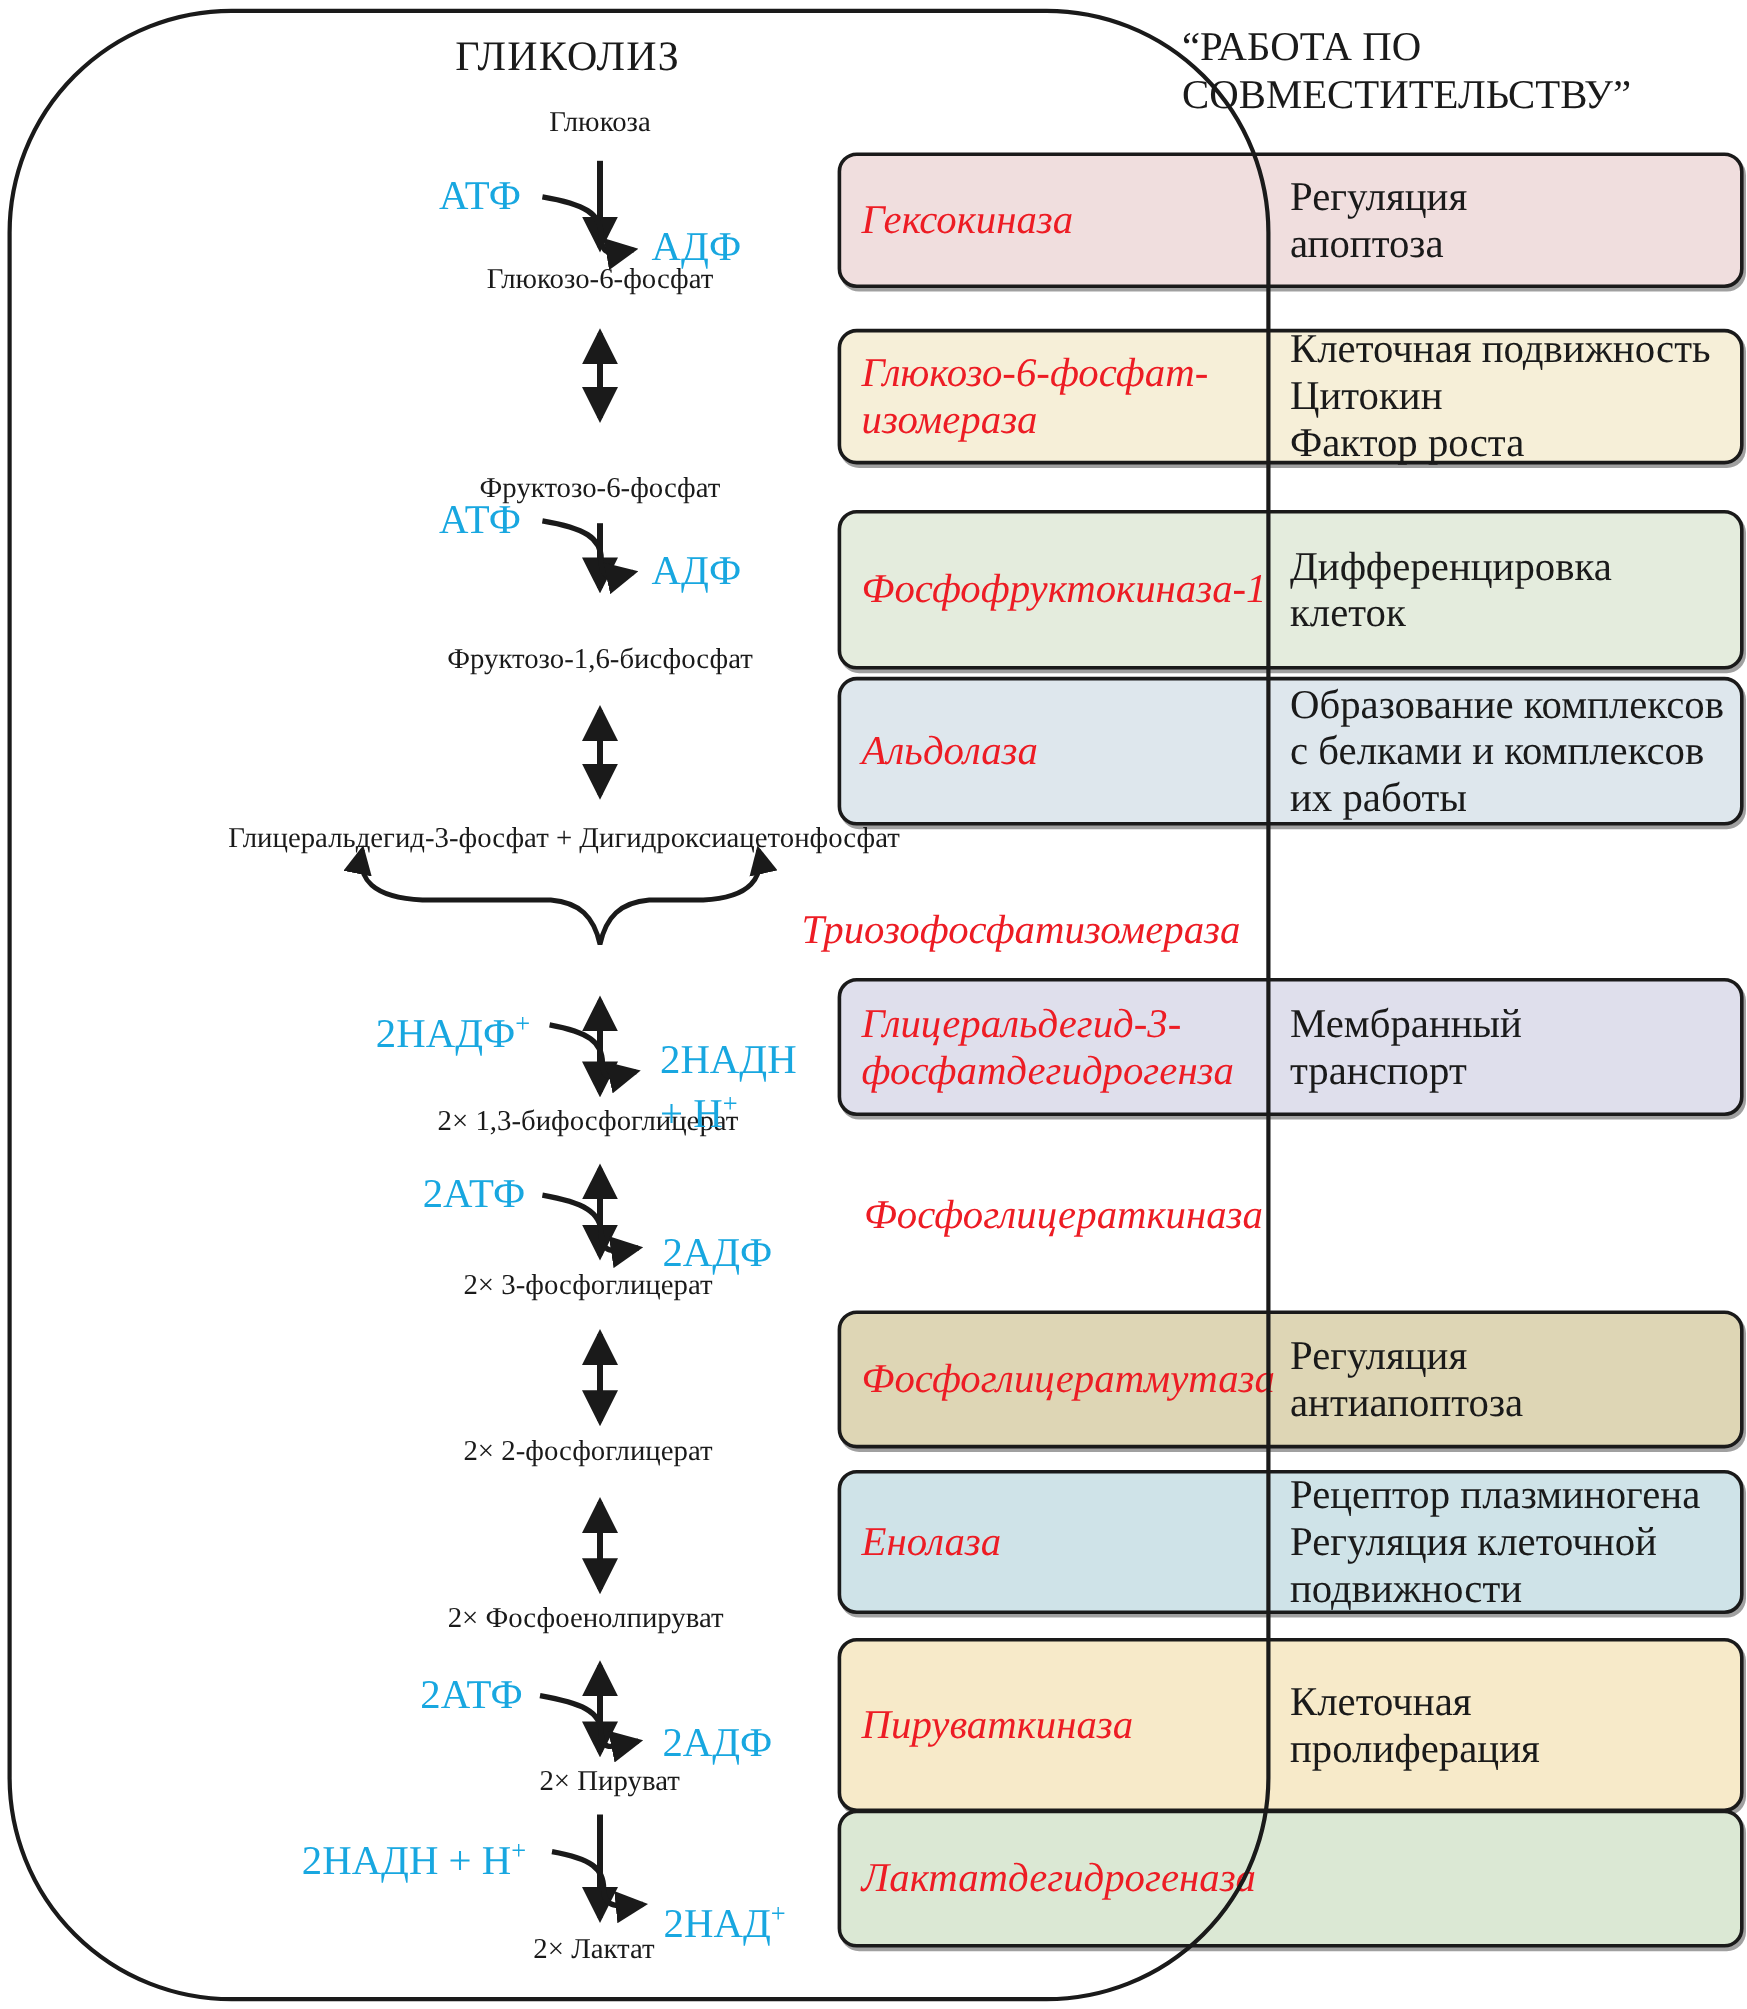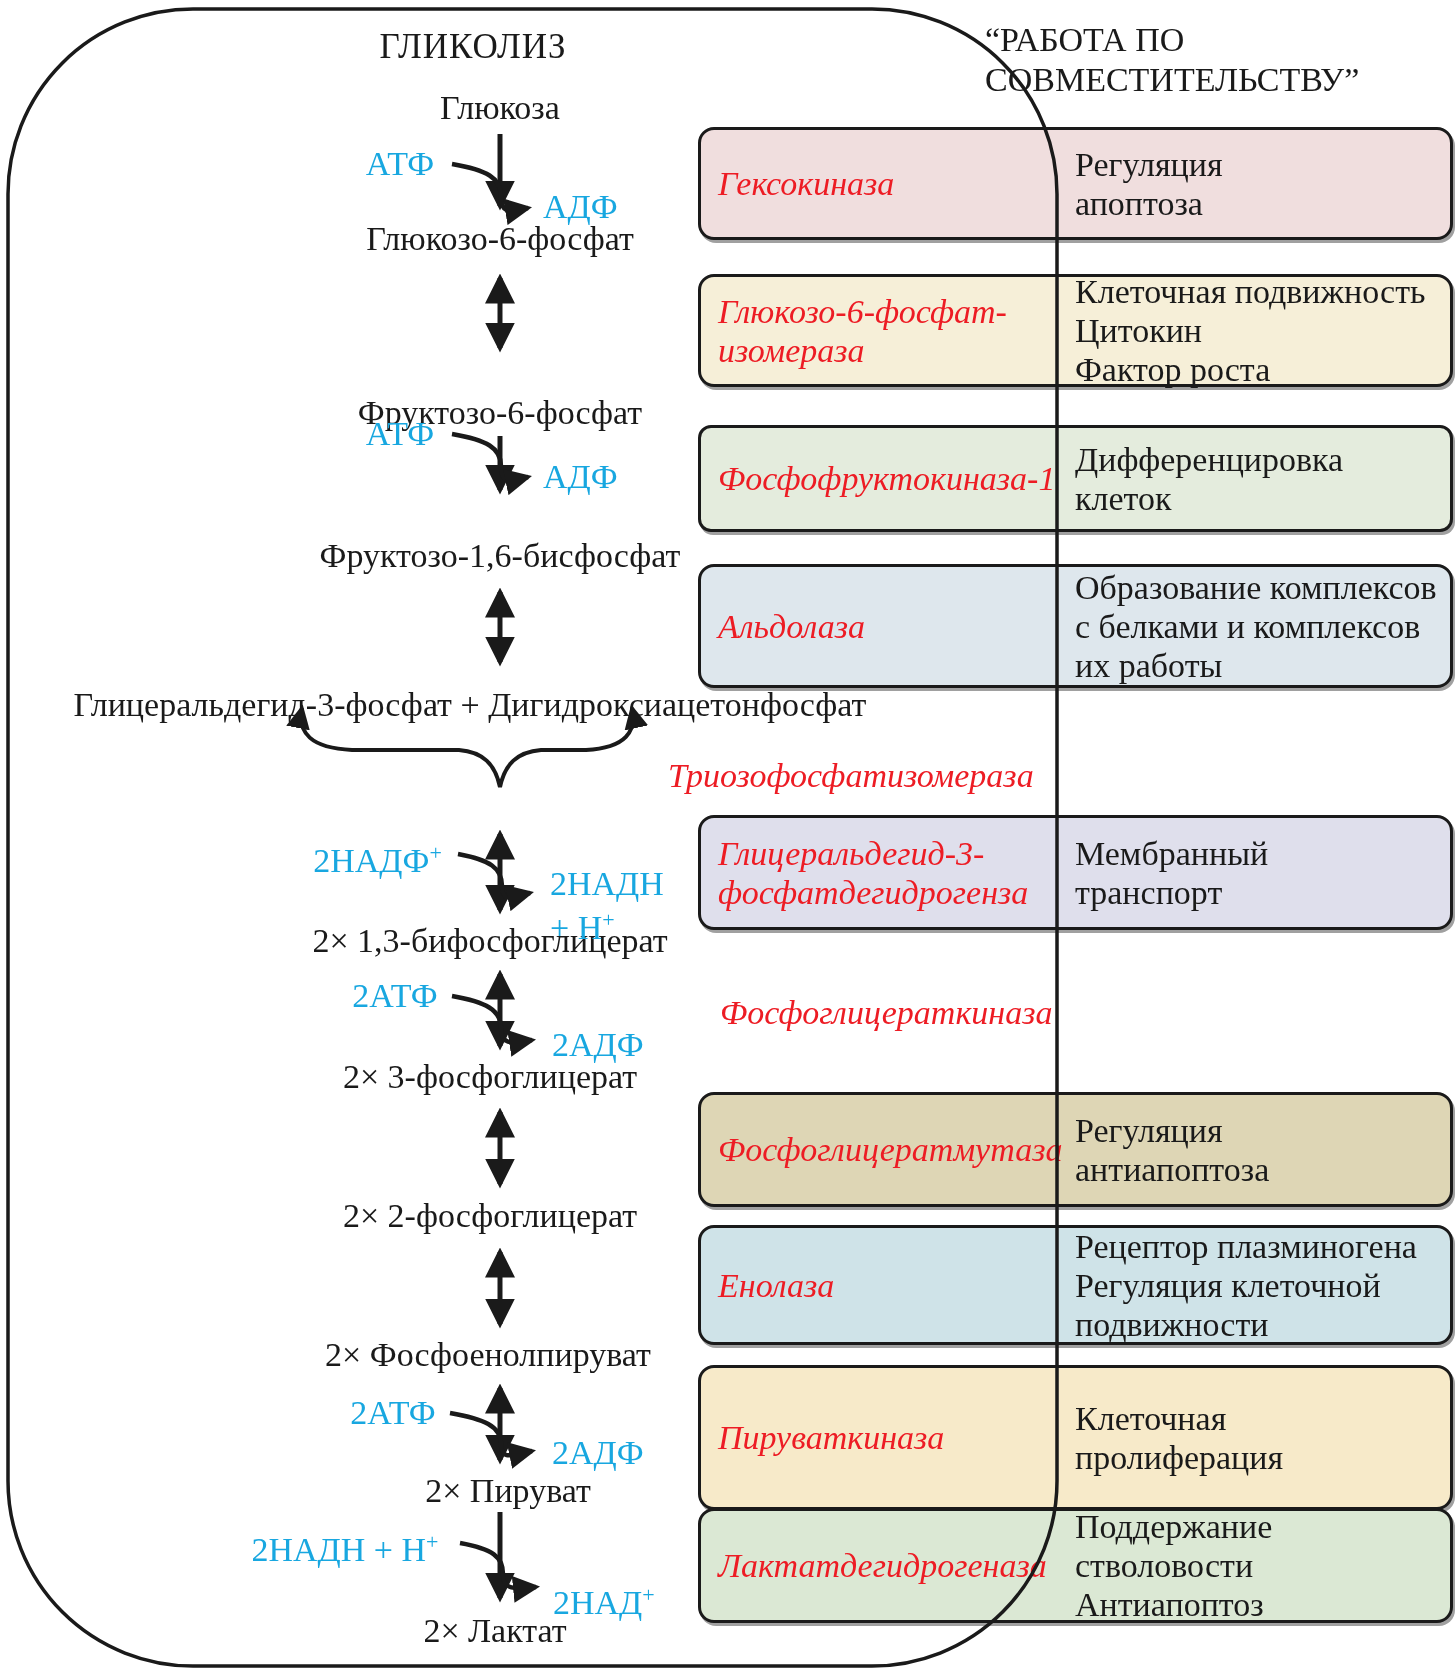--- a/index.html
+++ b/index.html
@@ -8,21 +8,21 @@
     font-family:"Liberation Serif", serif;color:#1a1a1a;overflow:hidden;
   }
   .title{
     position:absolute;transform:translateX(-50%);font-size:35px;letter-spacing:1px;
     white-space:nowrap;
   }
   .header-right{
     position:absolute;font-size:34px;line-height:40px;white-space:nowrap;
   }
   .metabolite{
-    position:absolute;transform:translateX(-50%);font-size:34px;white-space:nowrap;
+    position:absolute;transform:translateX(-50%);font-size:24px;white-space:nowrap;
   }
   .cofactor{
     position:absolute;color:#18a7e0;font-size:34px;white-space:nowrap;line-height:36px;
   }
   .cofactor.right-align{text-align:center;}
   .cofactor sup, .metabolite sup{font-size:22px;}
   .free-enzyme{
     position:absolute;color:#ed1c24;font-style:italic;font-size:34px;white-space:nowrap;
   }
   .mbox{
@@ -65,21 +65,21 @@
     <span>Глюкозо-6-фосфат-</span>
     <span>изомераза</span>
   </div>
   <div class="functions">
     <span>Клеточная подвижность</span>
     <span>Цитокин</span>
     <span>Фактор роста</span>
   </div>
 </div>
 
-<div class="mbox" style="top: 425px; height: 107px; background: rgb(228, 236, 221); border-radius: 13px;">
+<div class="mbox" style="top: 425px; height: 133px; background: rgb(228, 236, 221);">
   <div class="enzyme">
       <span>Фосфофруктокиназа-1</span>
     </div>
   <div class="functions">
     <span>Дифференцировка</span>
     <span>клеток</span>
   </div>
 </div>
 
 <div class="mbox" style="top: 564px; height: 124px; background: rgb(222, 231, 237);">
@@ -132,25 +132,20 @@
   <div class="functions">
     <span>Клеточная</span>
     <span>пролиферация</span>
   </div>
 </div>
 
 <div class="mbox" style="top: 1508px; height: 115px; background: rgb(219, 232, 212);">
   <div class="enzyme">
       <span>Лактатдегидрогеназа</span>
     </div>
-  <div class="functions">
-    <span>Поддержание</span>
-    <span>стволовости</span>
-    <span>Антиапоптоз</span>
-  </div>
 </div>
 
 <div class="free-enzyme" style="left:668px;top:757px;">Триозофосфатизомераза</div>
 <div class="free-enzyme" style="left:720px;top:994px;">Фосфоглицераткиназа</div>
 
 <div class="metabolite" style="left:500px;top:89px;">Глюкоза</div>
 <div class="metabolite" style="left:500px;top:220px;">Глюкозо-6-фосфат</div>
 <div class="metabolite" style="left:500px;top:394px;">Фруктозо-6-фосфат</div>
 <div class="metabolite" style="left:500px;top:537px;">Фруктозо-1,6-бисфосфат</div>
 <div class="metabolite" style="left:470px;top:686px;">Глицеральдегид-3-фосфат + Дигидроксиацетонфосфат</div>

